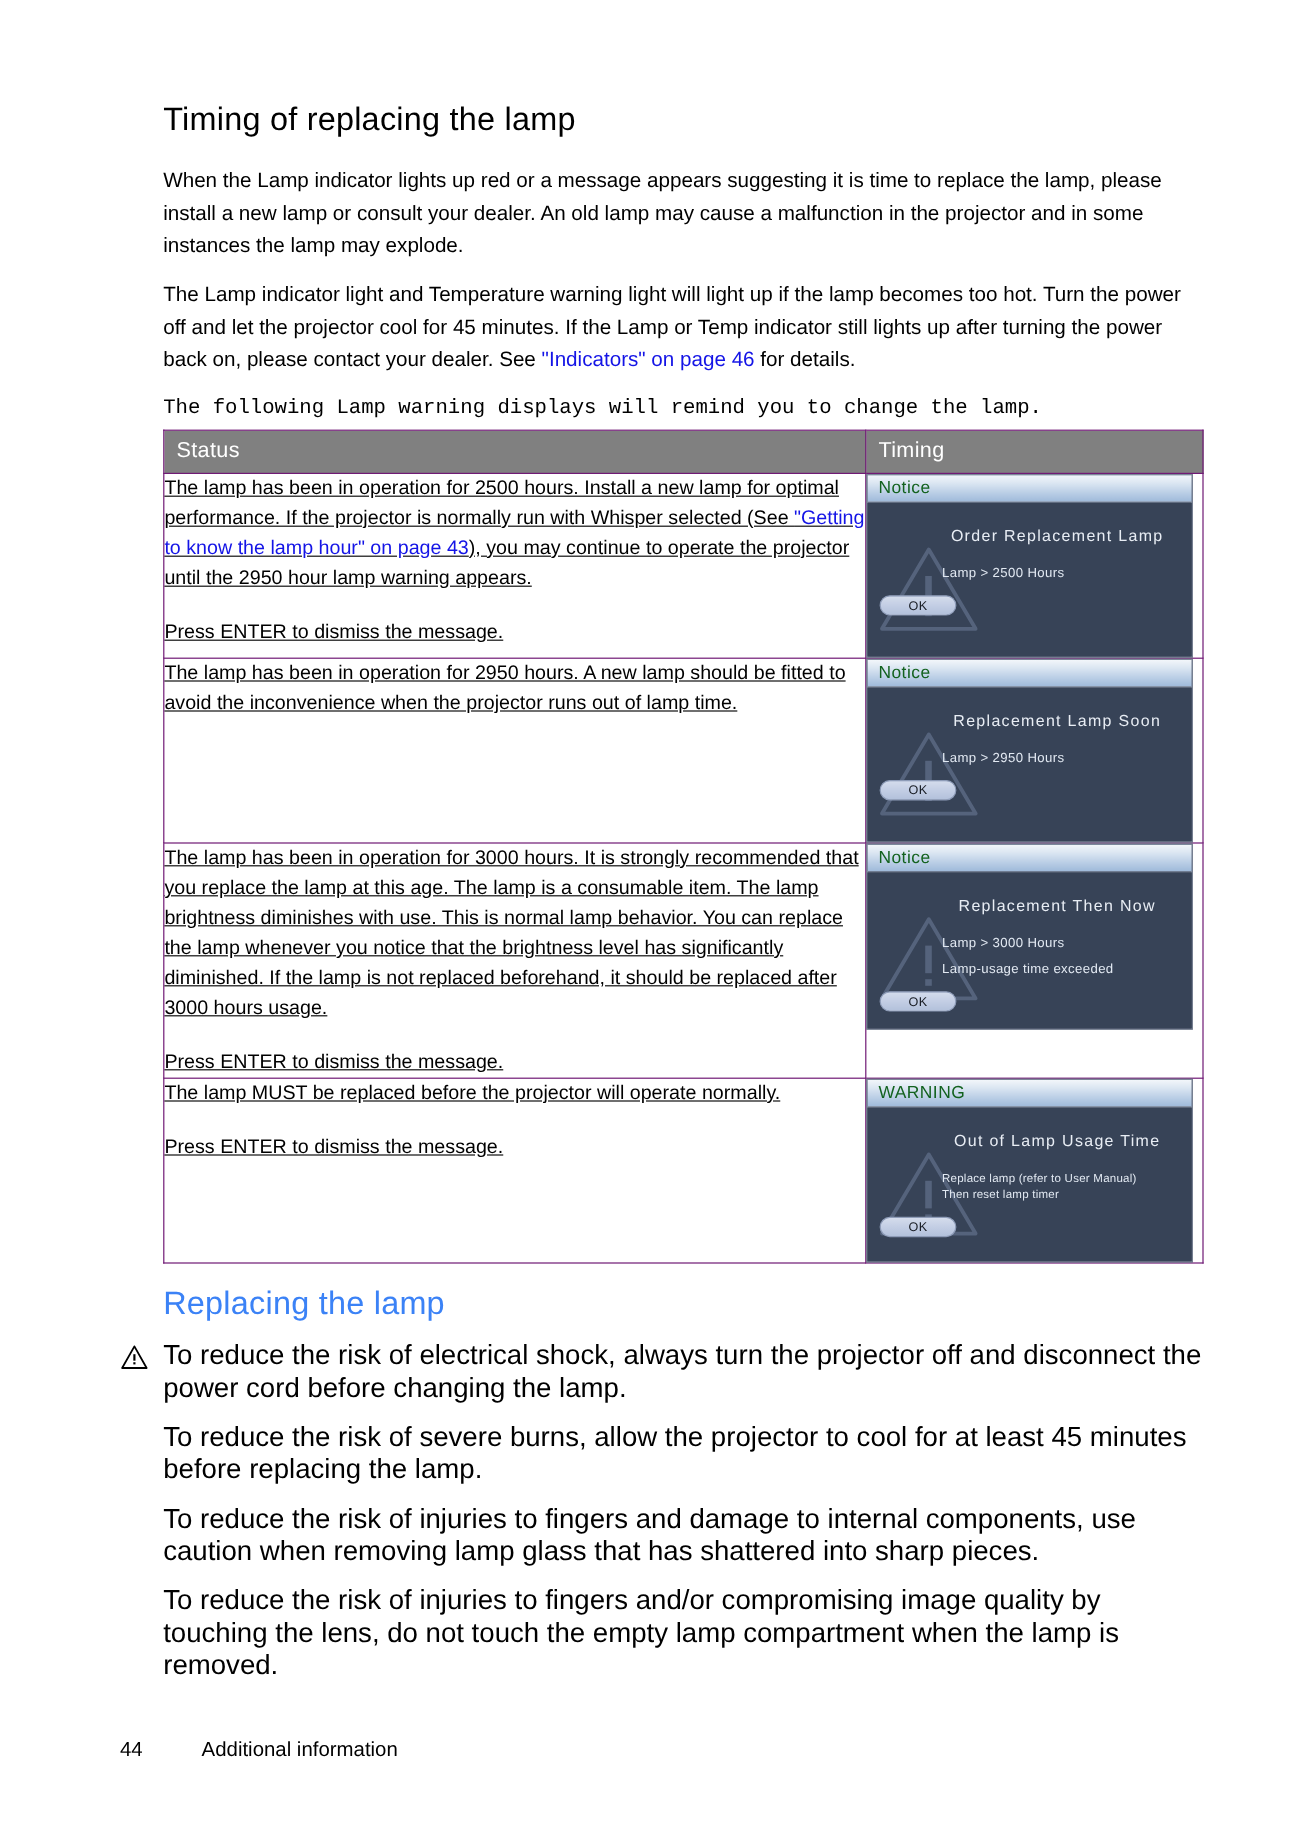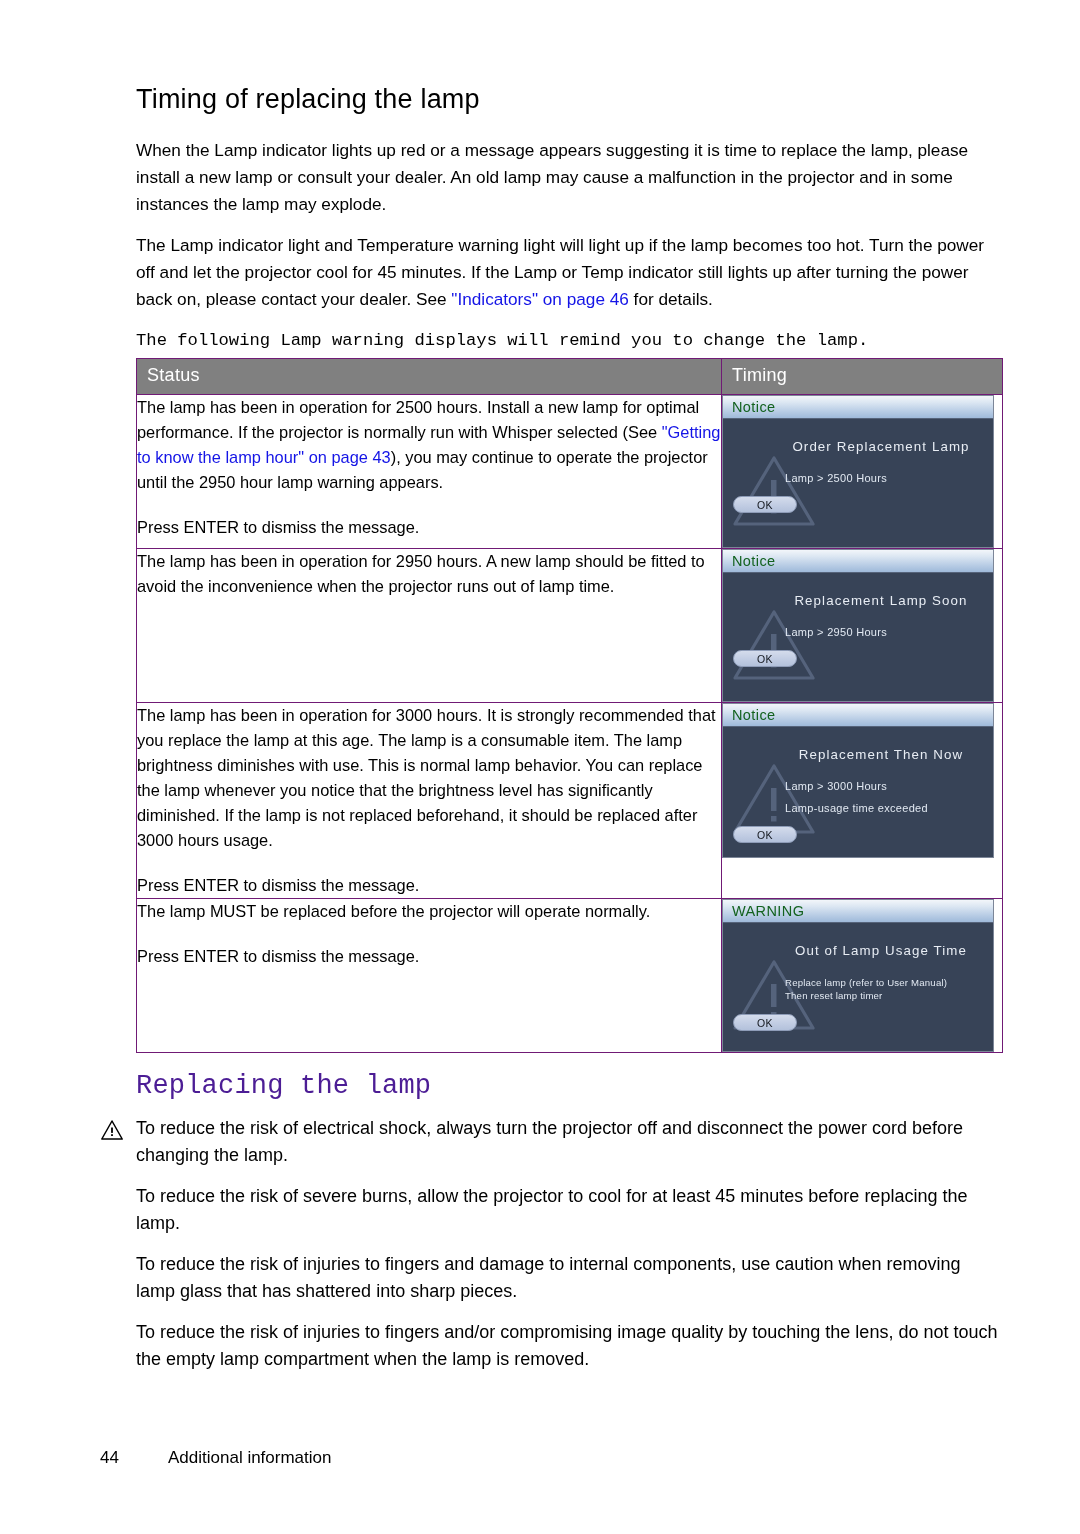--- a/index.html
+++ b/index.html
@@ -35,22 +35,21 @@
     font-weight: normal;
     letter-spacing: 0.2px;
     margin: 0 0 22px 0;
     color: #000;
   }
   h1.section-title-2 {
     font-size: 27px;
     font-weight: normal;
     letter-spacing: 0.2px;
     margin: 0;
-    color: #4c1d95;
-    font-family: Liberation Mono, monospace;
+    color: #3b82f6;
   }
 
   
   p.body {
     font-size: 17.2px;
     line-height: 27px;
     margin: 0 0 14px 0;
     color: #000;
     text-align: left;
   }
@@ -82,20 +81,21 @@
     text-align: left;
     padding: 6px 10px 8px 10px;
     letter-spacing: 0.3px;
     height: 33px;
   }
   col.col-status { width: 585px; }
   col.col-message { width: 281px; }
 
   td.status-cell {
     padding: 8px 12px 12px 10px;
+    text-decoration: underline;
   }
   td.status-cell p {
     font-size: 16.4px;
     line-height: 25px;
     margin: 0;
     color: #000;
   }
   td.status-cell p + p { margin-top: 20px; }
 
   td.message-cell {
@@ -198,21 +198,21 @@
     margin-top: 14px;
   }
   .caution-icon {
     flex: 0 0 auto;
     width: 24px;
     margin-left: -36px;
     margin-right: 12px;
     padding-top: 4px;
   }
   .caution-text {
-    font-size: 18px;
+    font-size: 23px;
     line-height: 27px;
     color: #000;
   }
 
   
   .footer {
     position: absolute;
     left: 100px;
     top: 1448px;
     width: 900px;

